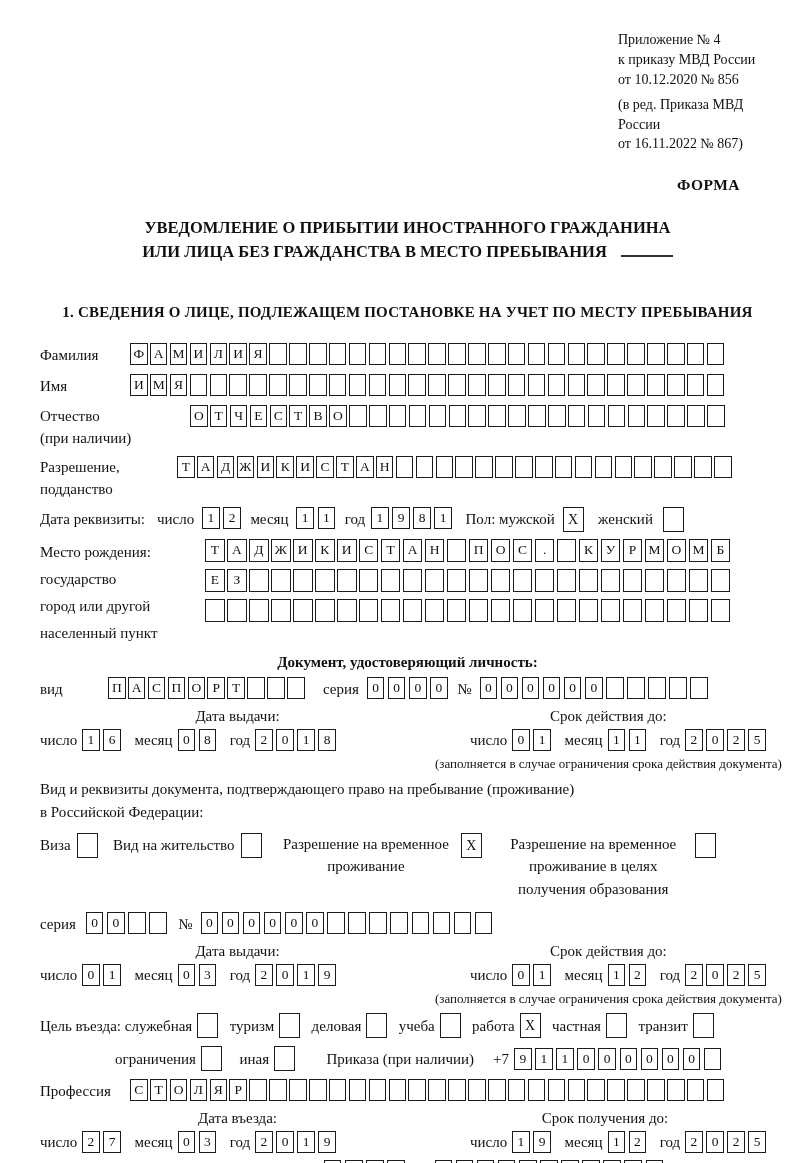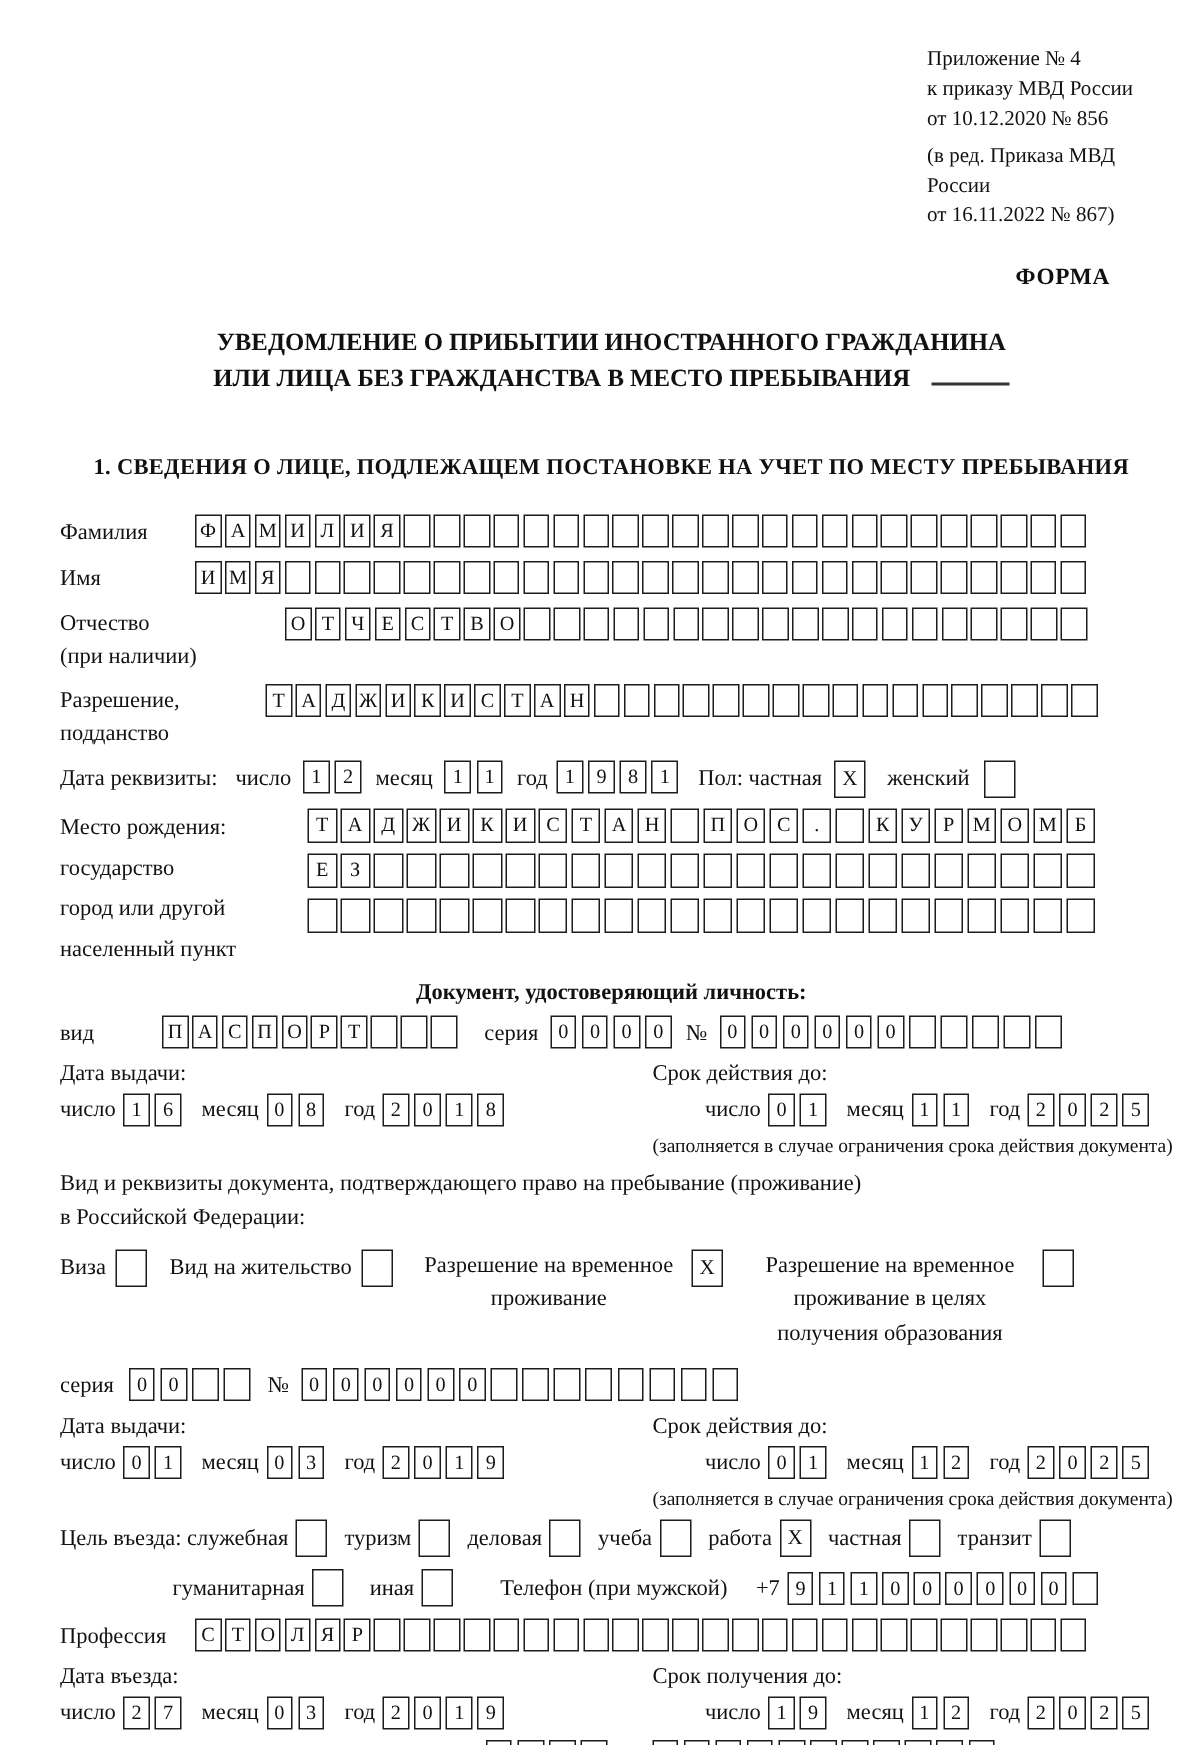--- a/index.html
+++ b/index.html
@@ -30,21 +30,21 @@
     text-align:center;font-size:13.5px;line-height:20px;background:#fff;
   }
   .wide .cell{width:17.6px;height:21px;}
   .date .cell{margin-right:3.6px;}
   .check .cell{width:19px;height:23px;font-size:14px;line-height:23px;}
   .stack .boxes{margin-bottom:7px;display:flex;}
   .dochead{font-weight:bold;text-align:center;font-size:15px;margin:4px 0 6px;}
   .dates{display:flex;margin-bottom:4px;}
   .dcol-l{width:395px;flex:0 0 auto;}
   .dcol-r{flex:1;}
-  .dhead{font-size:15px;margin-bottom:3px;}
+  .dhead{text-align:center;font-size:15px;margin-bottom:3px;}
   .drow{display:flex;align-items:center;}
   .drow .lbl{margin:0 5px 0 10px;line-height:24px;}
   .drow .lbl:first-child{margin-left:0;}
   .dnote{font-size:13px;margin-top:4px;text-align:center;white-space:nowrap;}
   .para{font-size:15px;line-height:1.55;margin:6px 0 2px;}
   .permits{display:flex;align-items:flex-start;margin:8px 0 12px;}
   .pair{display:flex;align-items:flex-start;flex:0 0 auto;}
   .pair .lbl{margin-right:6px;}
   .permits .pair{margin-right:13px;}
   .permits .pair:last-child{margin-right:0;}
@@ -240,21 +240,21 @@
           <span class="cell">1</span>
           <span class="cell">1</span>
         </span>
       <span class="lbl" style="margin:0 6px 0 6px;">год</span>
       <span class="boxes date">
           <span class="cell">1</span>
           <span class="cell">9</span>
           <span class="cell">8</span>
           <span class="cell">1</span>
         </span>
-      <span class="lbl" style="margin:0 8px 0 10px;">Пол: частная</span>
+      <span class="lbl" style="margin:0 8px 0 10px;">Пол: мужской</span>
       <span class="boxes check">
           <span class="cell">X</span>
         </span>
       <span class="lbl" style="margin:0 10px 0 12px;">женский</span>
       <span class="boxes check">
           <span class="cell"></span>
         </span>
     </div>
 
     <div class="row mt6">
@@ -580,32 +580,32 @@
       <span class="pair">
         <span class="lbl">транзит</span>
         <span class="boxes check">
             <span class="cell"></span>
           </span>
       </span>
     </div>
 
     <div class="goal indent75">
       <span class="pair">
-        <span class="lbl">гуманитарная</span>
+        <span class="lbl">ограничения</span>
         <span class="boxes check">
             <span class="cell"></span>
           </span>
       </span>
       <span class="pair" style="margin-left:6px;">
         <span class="lbl">иная</span>
         <span class="boxes check">
             <span class="cell"></span>
           </span>
       </span>
-      <span class="lbl" style="margin-left:20px;">Телефон (при мужской)</span>
+      <span class="lbl" style="margin-left:20px;">Приказа (при наличии)</span>
       <span class="lbl phone-prefix">+7</span>
       <span class="boxes date">
           <span class="cell">9</span>
           <span class="cell">1</span>
           <span class="cell">1</span>
           <span class="cell">0</span>
           <span class="cell">0</span>
           <span class="cell">0</span>
           <span class="cell">0</span>
           <span class="cell">0</span>

